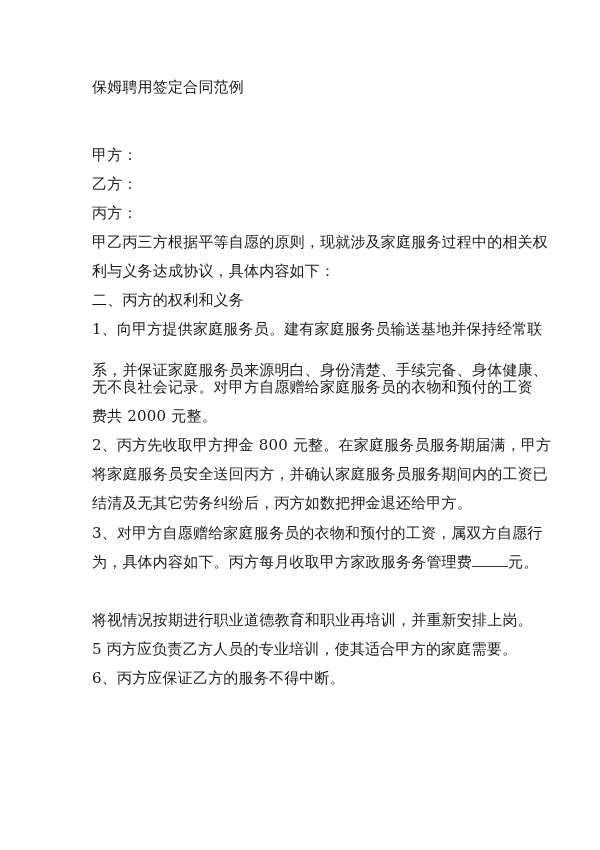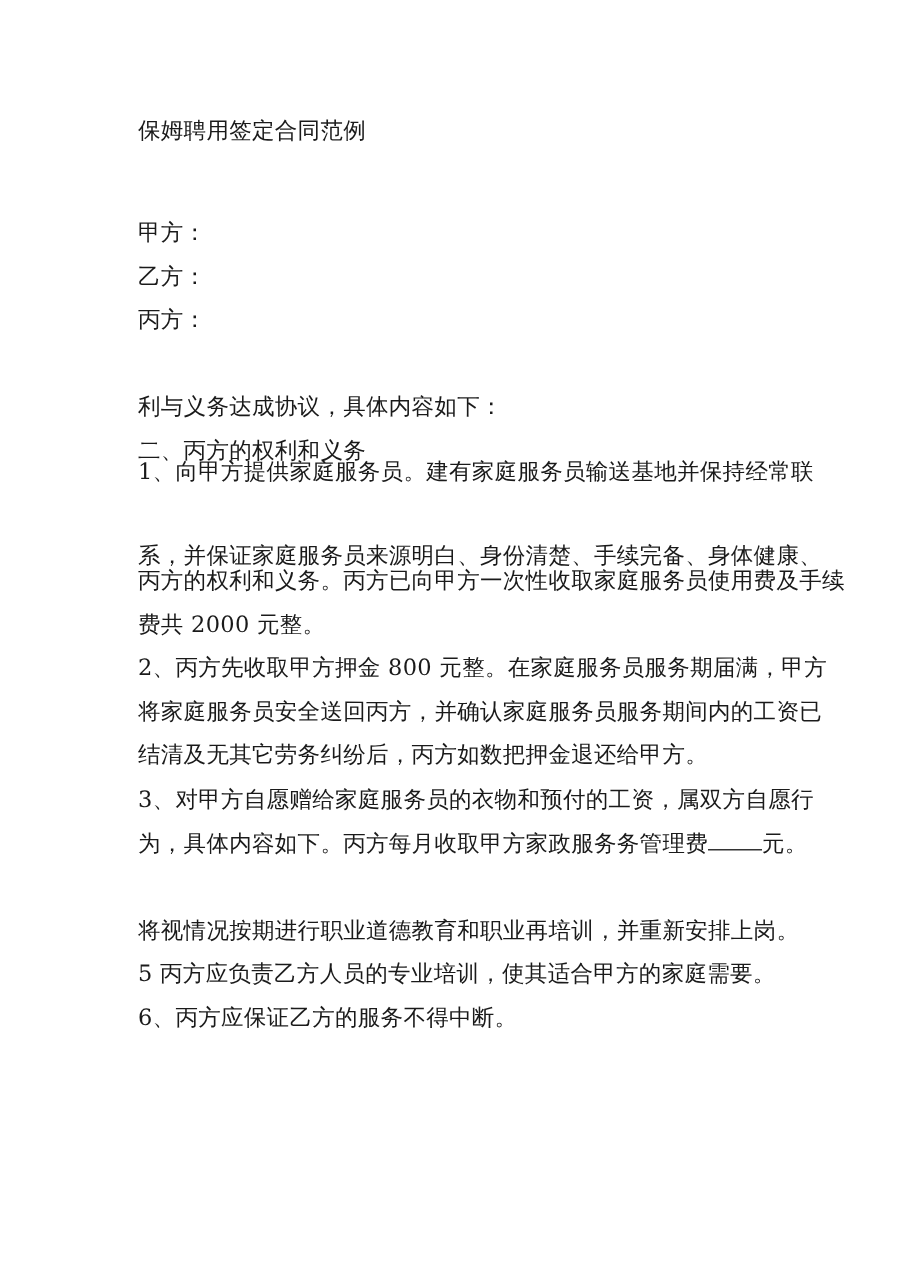--- a/index.html
+++ b/index.html
@@ -12,27 +12,28 @@
 </head>
 <body>
 
 <div class="page">
   <div class="line" style="top:77px">保姆聘用签定合同范例</div>
 
   <div class="line" style="top:145px">甲方：</div>
   <div class="line" style="top:174px">乙方：</div>
   <div class="line" style="top:203px">丙方：</div>
 
+  <div class="line" style="top:232px">甲乙丙三方根据平等自愿的原则，现就涉及家庭服务过程中的相关权</div>
   <div class="line" style="top:290px">二、丙方的权利和义务</div>
 
   <div class="line" style="top:261px">利与义务达成协议，具体内容如下：</div>
 
-  <div class="line" style="top:304px">1、向甲方提供家庭服务员。建有家庭服务员输送基地并保持经常联</div>
+  <div class="line" style="top:319px">1、向甲方提供家庭服务员。建有家庭服务员输送基地并保持经常联</div>
   <div class="line" style="top:360px">系，并保证家庭服务员来源明白、身份清楚、手续完备、身体健康、</div>
-  <div class="line" style="top:377px">丙方的权利和义务。丙方已向甲方一次性收取家庭服务员使用费及手续</div>
+  <div class="line" style="top:377px">无不良社会记录。对甲方自愿赠给家庭服务员的衣物和预付的工资</div>
   <div class="line" style="top:406px">费共 2000 元整。</div>
 
   <div class="line" style="top:435px">2、丙方先收取甲方押金 800 元整。在家庭服务员服务期届满，甲方</div>
   <div class="line" style="top:493px">结清及无其它劳务纠纷后，丙方如数把押金退还给甲方。</div>
   <div class="line" style="top:464px">将家庭服务员安全送回丙方，并确认家庭服务员服务期间内的工资已</div>
 
   <div class="line" style="top:523px">3、对甲方自愿赠给家庭服务员的衣物和预付的工资，属双方自愿行</div>
   <div class="line" style="top:552px">
     <span>为，具体内容如下。丙方每月收取甲方家政服务务管理费</span><span class="blank"></span><span>元。</span>
   </div>

